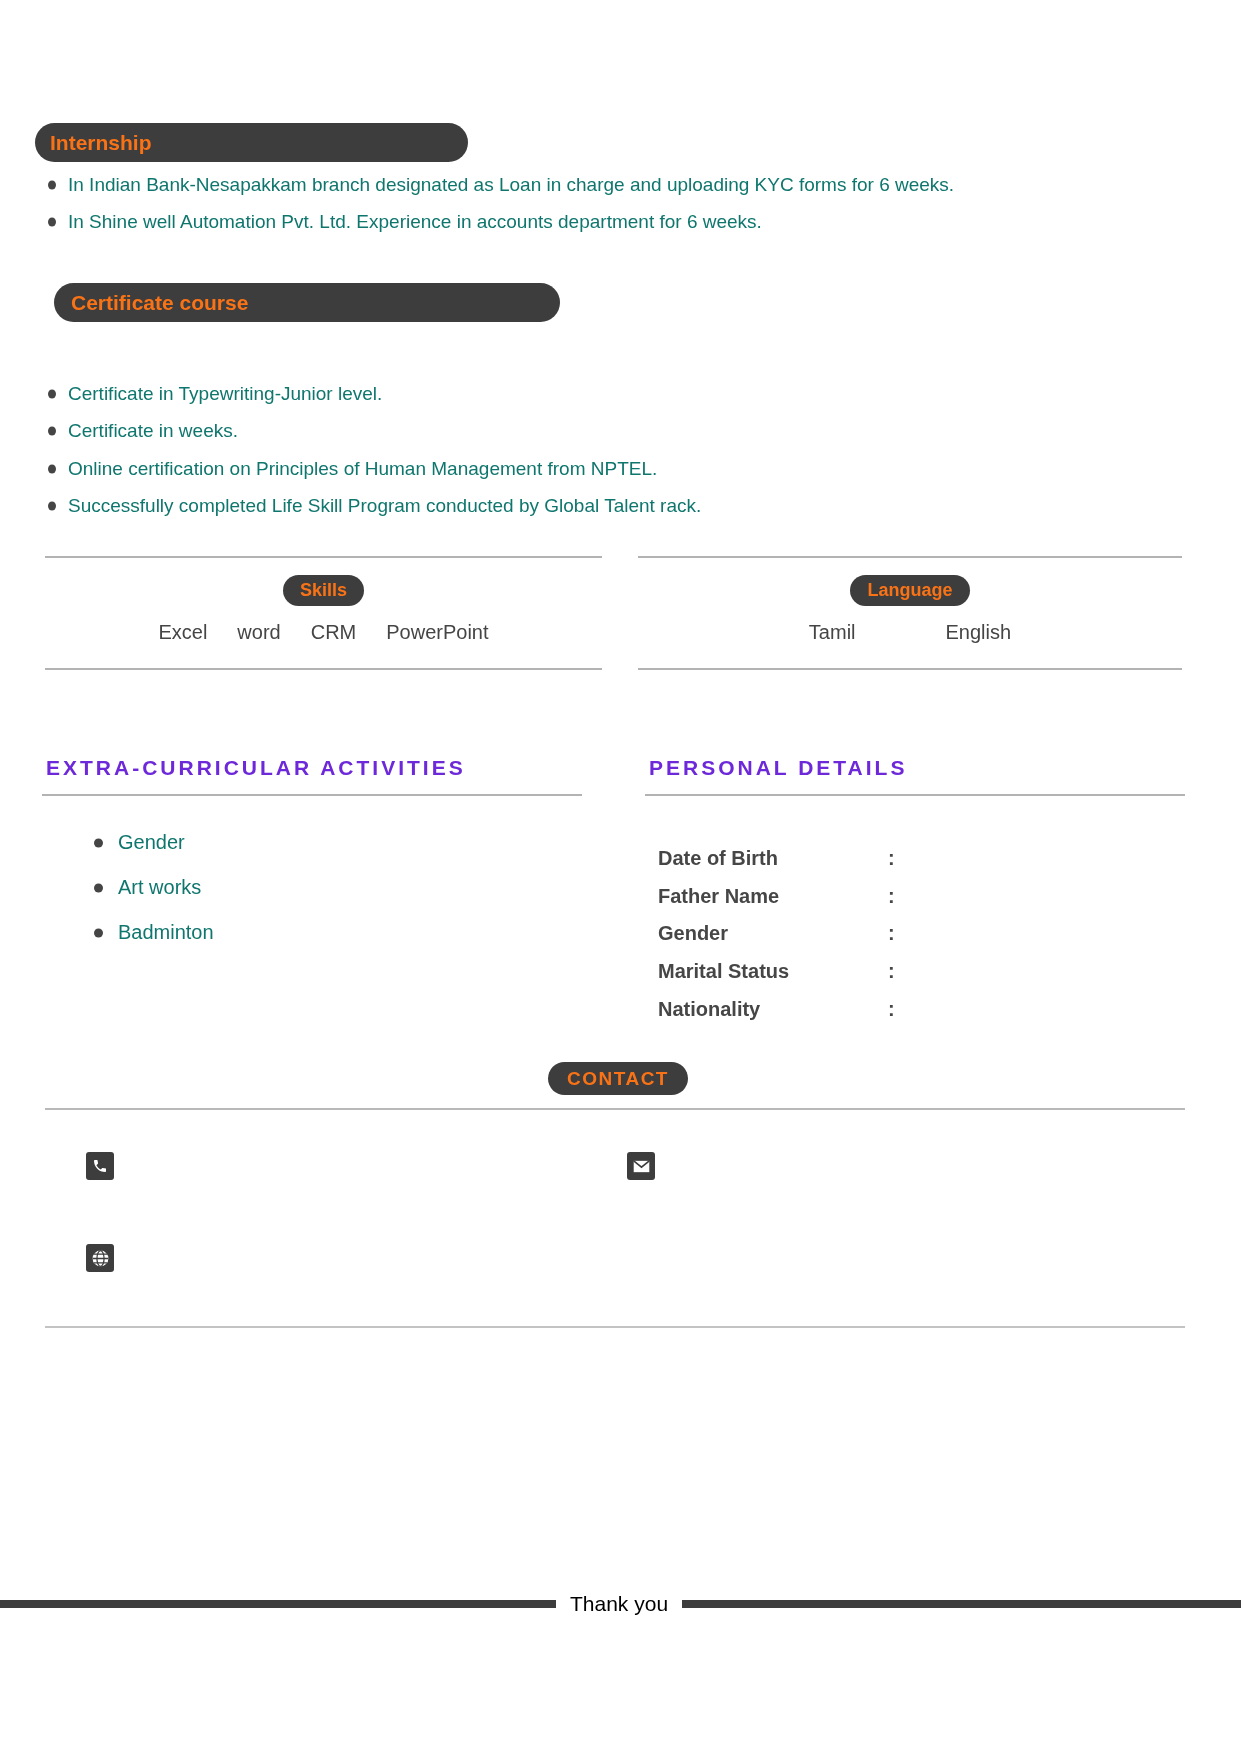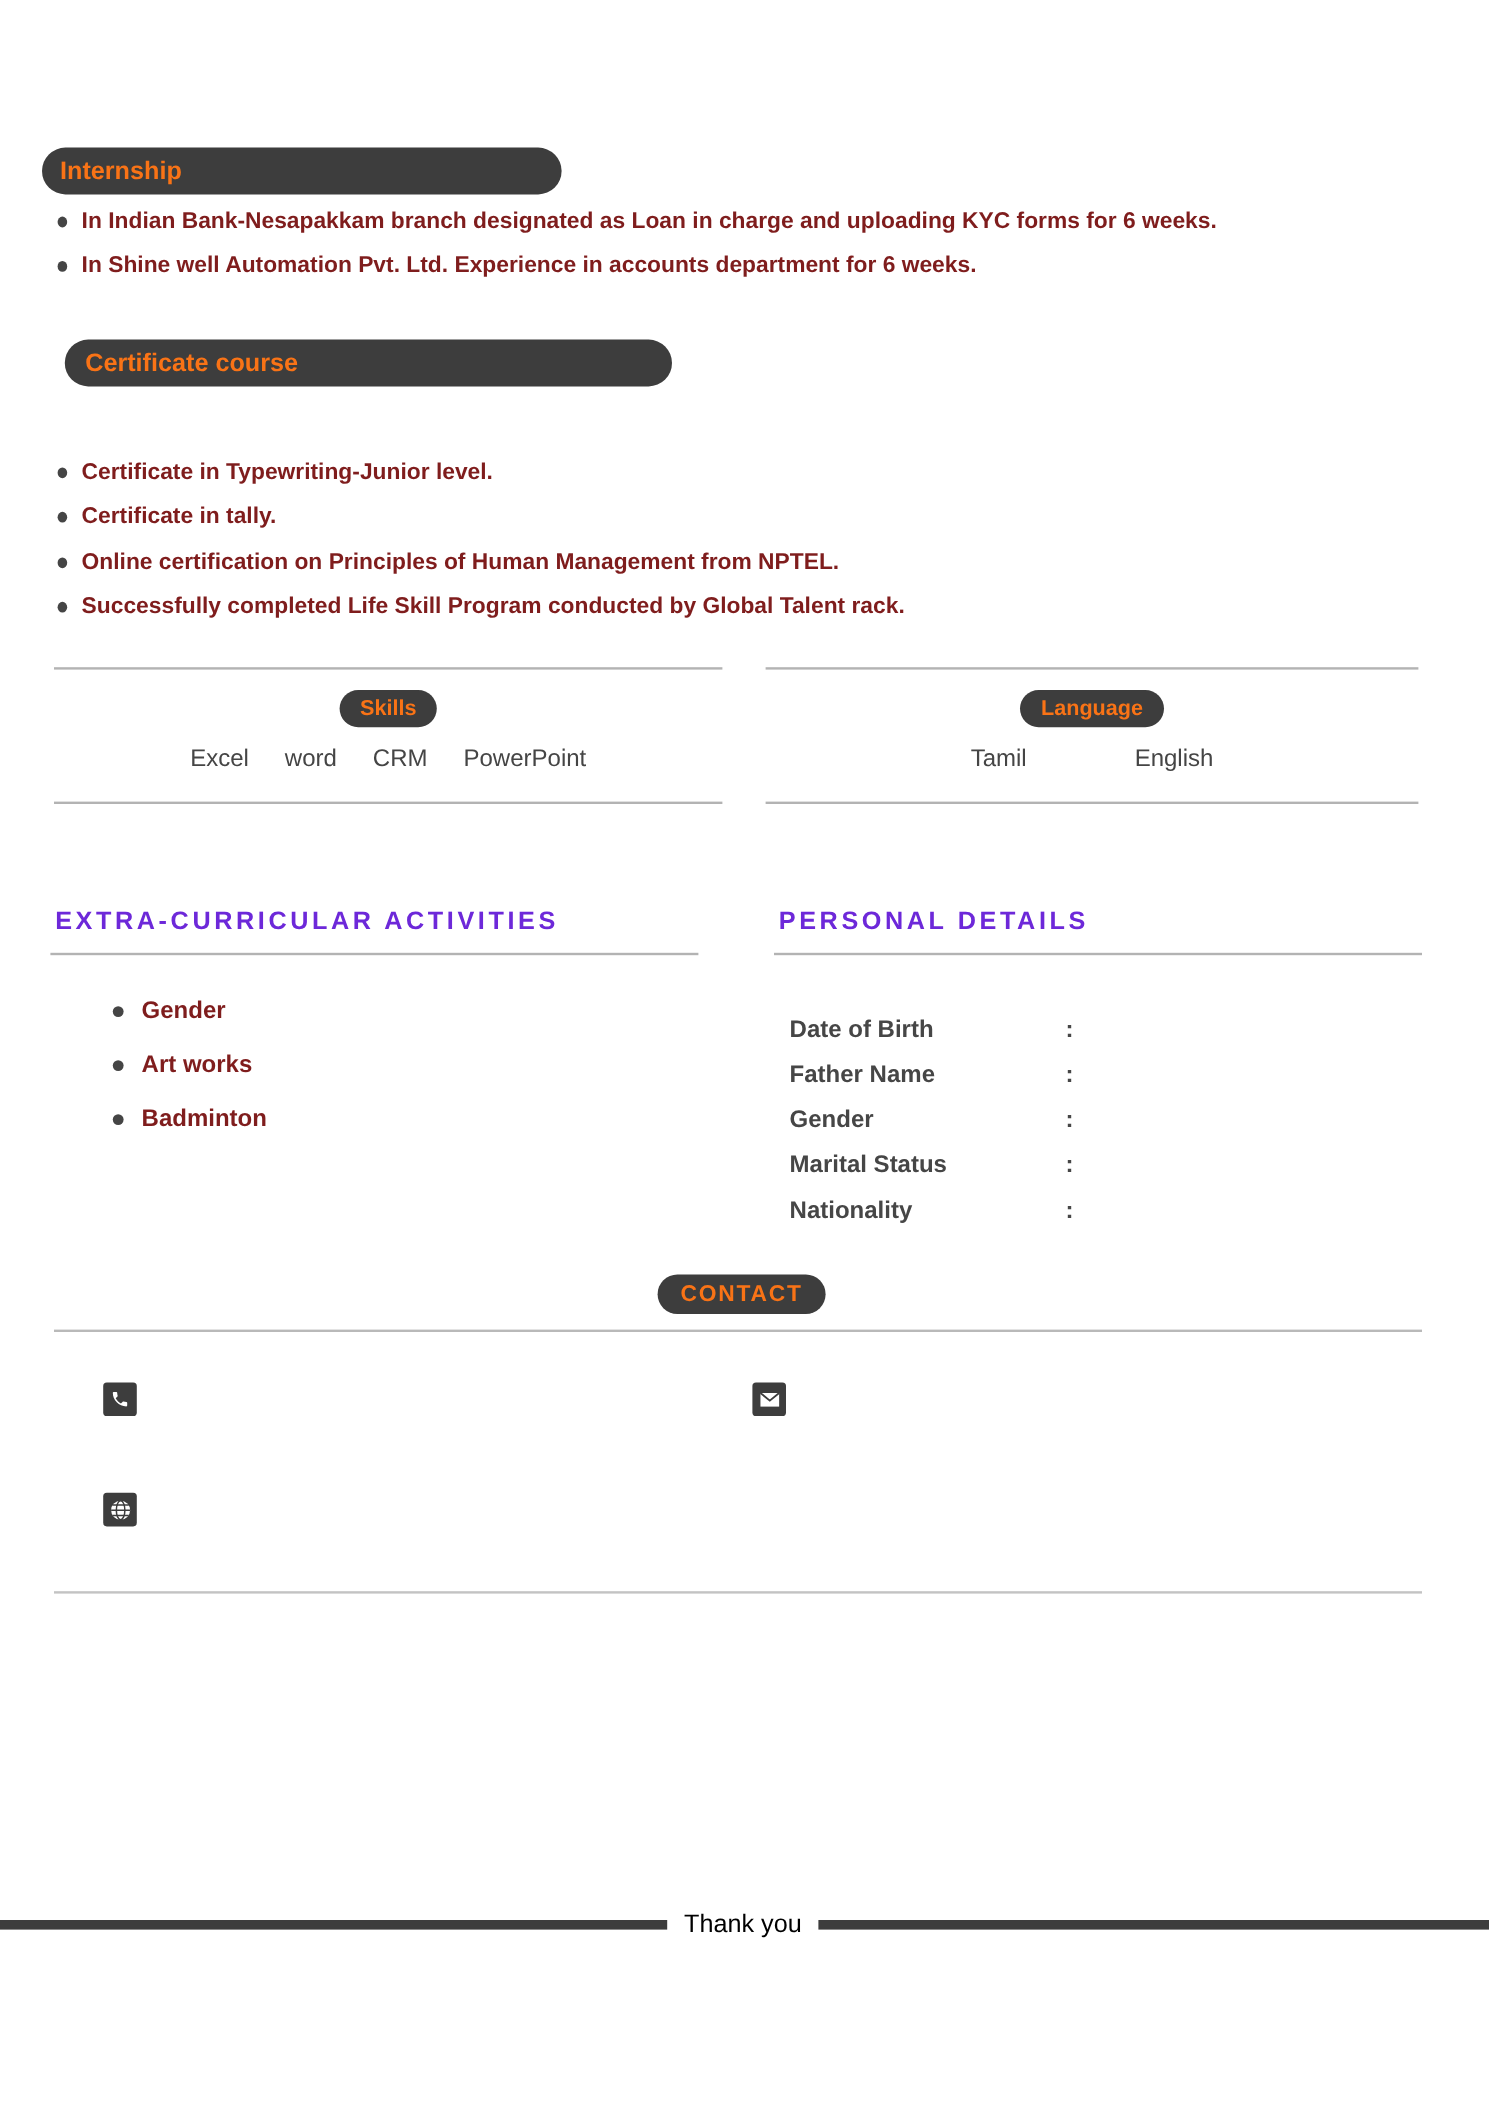--- a/index.html
+++ b/index.html
@@ -53,25 +53,24 @@
     border-radius: 17px;
   }
 
   
   ul { list-style: none; }
   .bullets { position: absolute; }
   .bullets li {
     position: relative;
     padding-left: 24px;
     font-size: 19px;
-    color: #7f1d1d;
+    color: #0f766e;
     height: 37.5px;
     display: flex;
     align-items: center;
-    font-weight: bold;
   }
   .bullets li::before {
     content: "";
     position: absolute;
     left: 4px; top: 50%;
     transform: translateY(-50%);
     width: 8px; height: 9px;
     background: #454545;
     border-radius: 50%;
   }
@@ -182,21 +181,21 @@
   <ul class="bullets bullets-internship">
     <li>In Indian Bank-Nesapakkam branch designated as Loan in charge and uploading KYC forms for 6 weeks.</li>
     <li>In Shine well Automation Pvt. Ltd. Experience in accounts department for 6 weeks.</li>
   </ul>
 
   <div class="pill pill-certificate">
     <span>Certificate course</span>
   </div>
   <ul class="bullets bullets-certificate">
     <li>Certificate in Typewriting-Junior level.</li>
-    <li>Certificate in tally.</li>
+    <li>Certificate in weeks.</li>
     <li>Online certification on Principles of Human Management from NPTEL.</li>
     <li>Successfully completed Life Skill Program conducted by Global Talent rack.</li>
   </ul>
 
   <div class="col-box col-skills">
     <div class="pill pill-small">
       <span>Skills</span>
     </div>
     <div class="items-row skills-gap">
       <span>Excel</span>

